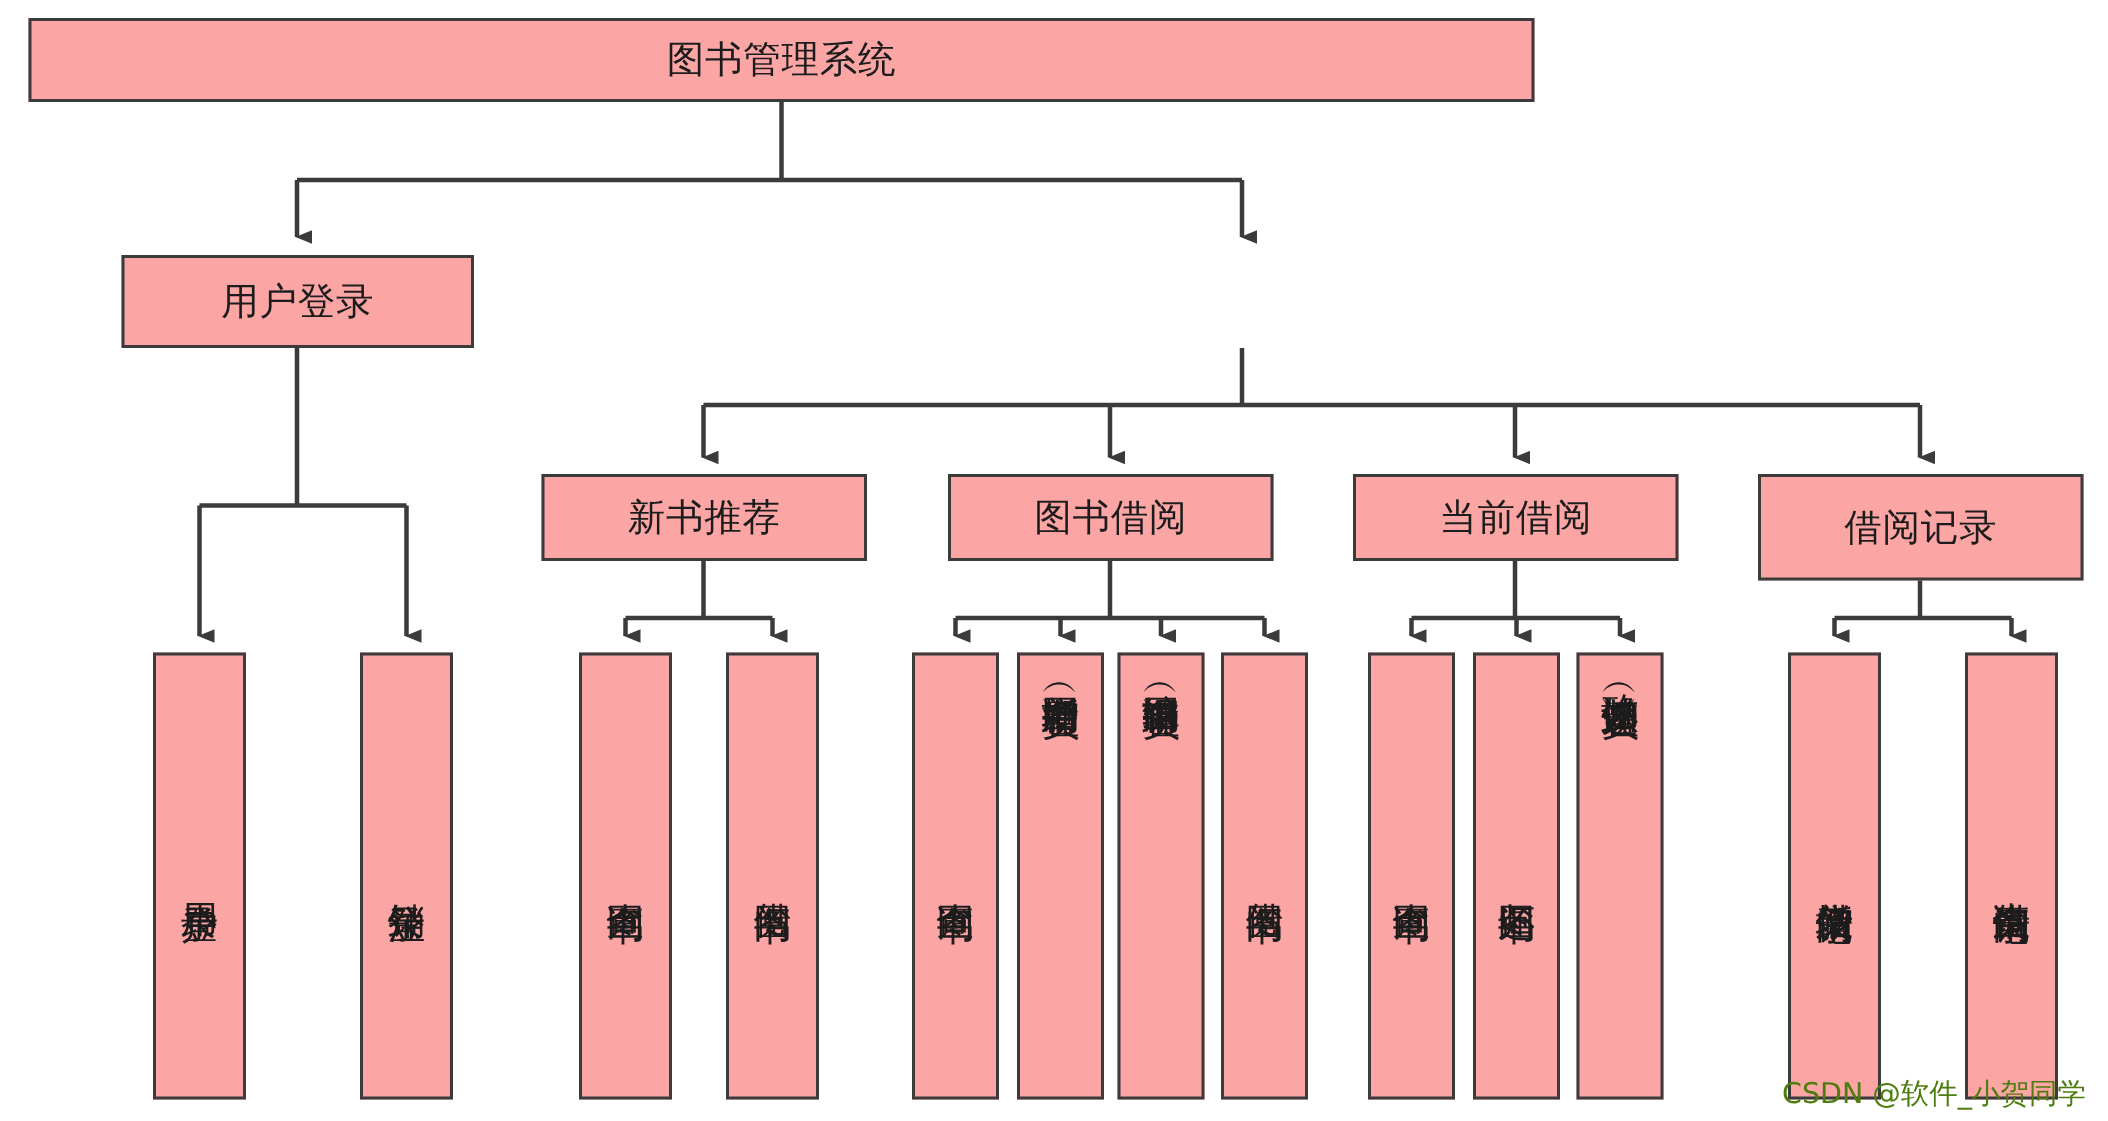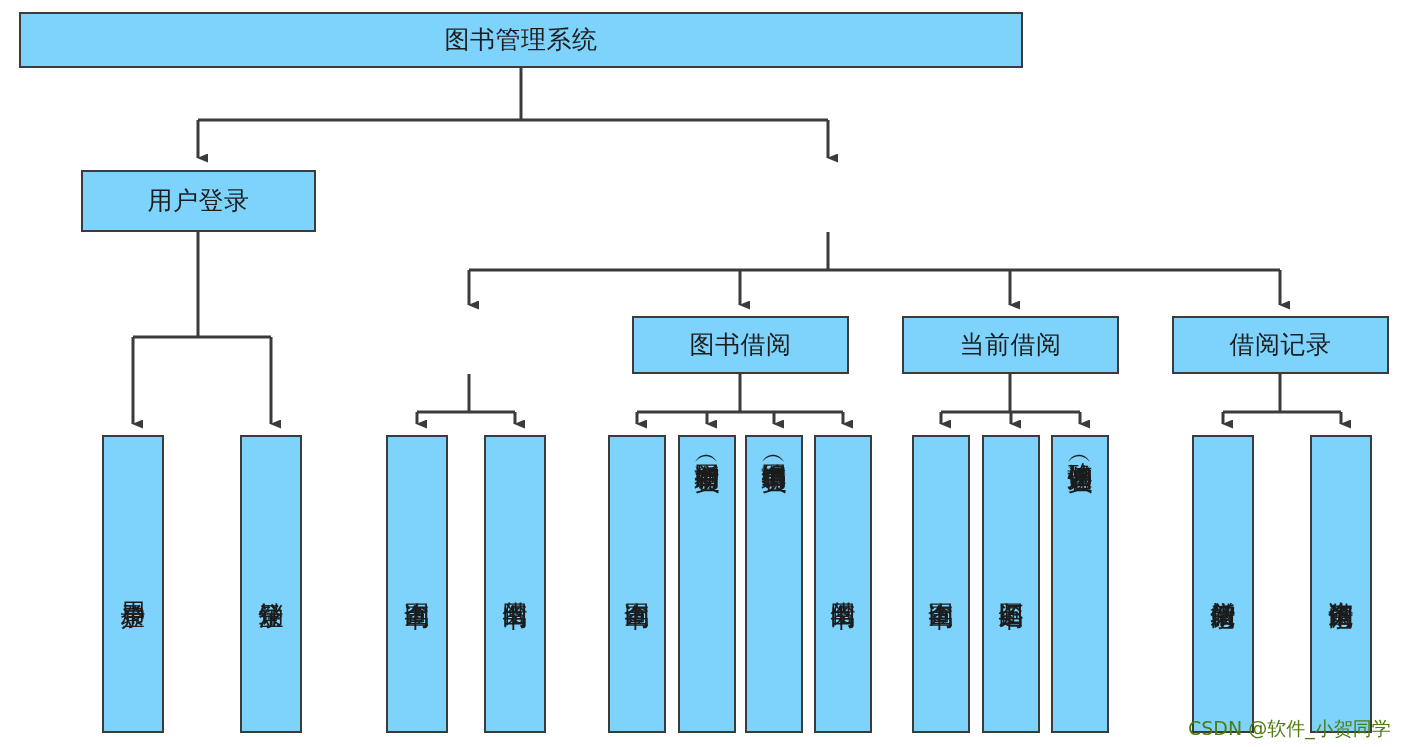--- a/index.html
+++ b/index.html
@@ -22,21 +22,21 @@
   #diagram-svg {
     position: absolute;
     left: 0;
     top: 0;
     width: 1405px;
     height: 747px;
   }
   .node-box {
     position: absolute;
     box-sizing: border-box;
-    background: #7dd3fc;
+    background: #fca5a5;
     border: 2px solid #3b3b3b;
     display: flex;
     align-items: center;
     justify-content: center;
     overflow: hidden;
   }
   .node-label-h {
     font-size: 25px;
     color: #1c1c1c;
     line-height: 1.1;
@@ -130,27 +130,30 @@
   </svg>
 
   <div class="node-box" style="left:19px; top:12px; width:1004px; height:56px;">
     <span class="node-label-h">图书管理系统</span>
   </div>
 
   <div class="node-box" style="left:81px; top:170px; width:235px; height:62px;">
     <span class="node-label-h">用户登录</span>
   </div>
 
+  <div class="node-box" style="left:361px; top:316px; width:217px; height:58px;">
+    <span class="node-label-h">新书推荐</span>
+  </div>
   <div class="node-box" style="left:902px; top:316px; width:217px; height:58px;">
     <span class="node-label-h">当前借阅</span>
   </div>
   <div class="node-box" style="left:632px; top:316px; width:217px; height:58px;">
     <span class="node-label-h">图书借阅</span>
   </div>
-  <div class="node-box" style="left:1172px; top:316px; width:217px; height:58px;">
+  <div class="node-box" style="left:1172px; top:316px; width:217px; height:71px;">
     <span class="node-label-h">借阅记录</span>
   </div>
 
   <div class="node-box leaf-box centerish" style="left:102px; top:435px; width:62px; height:298px;">
     <span class="node-label-v">用户登录</span>
   </div>
   <div class="node-box leaf-box centerish" style="left:240px; top:435px; width:62px; height:298px;">
     <span class="node-label-v">注销登录</span>
   </div>
 

